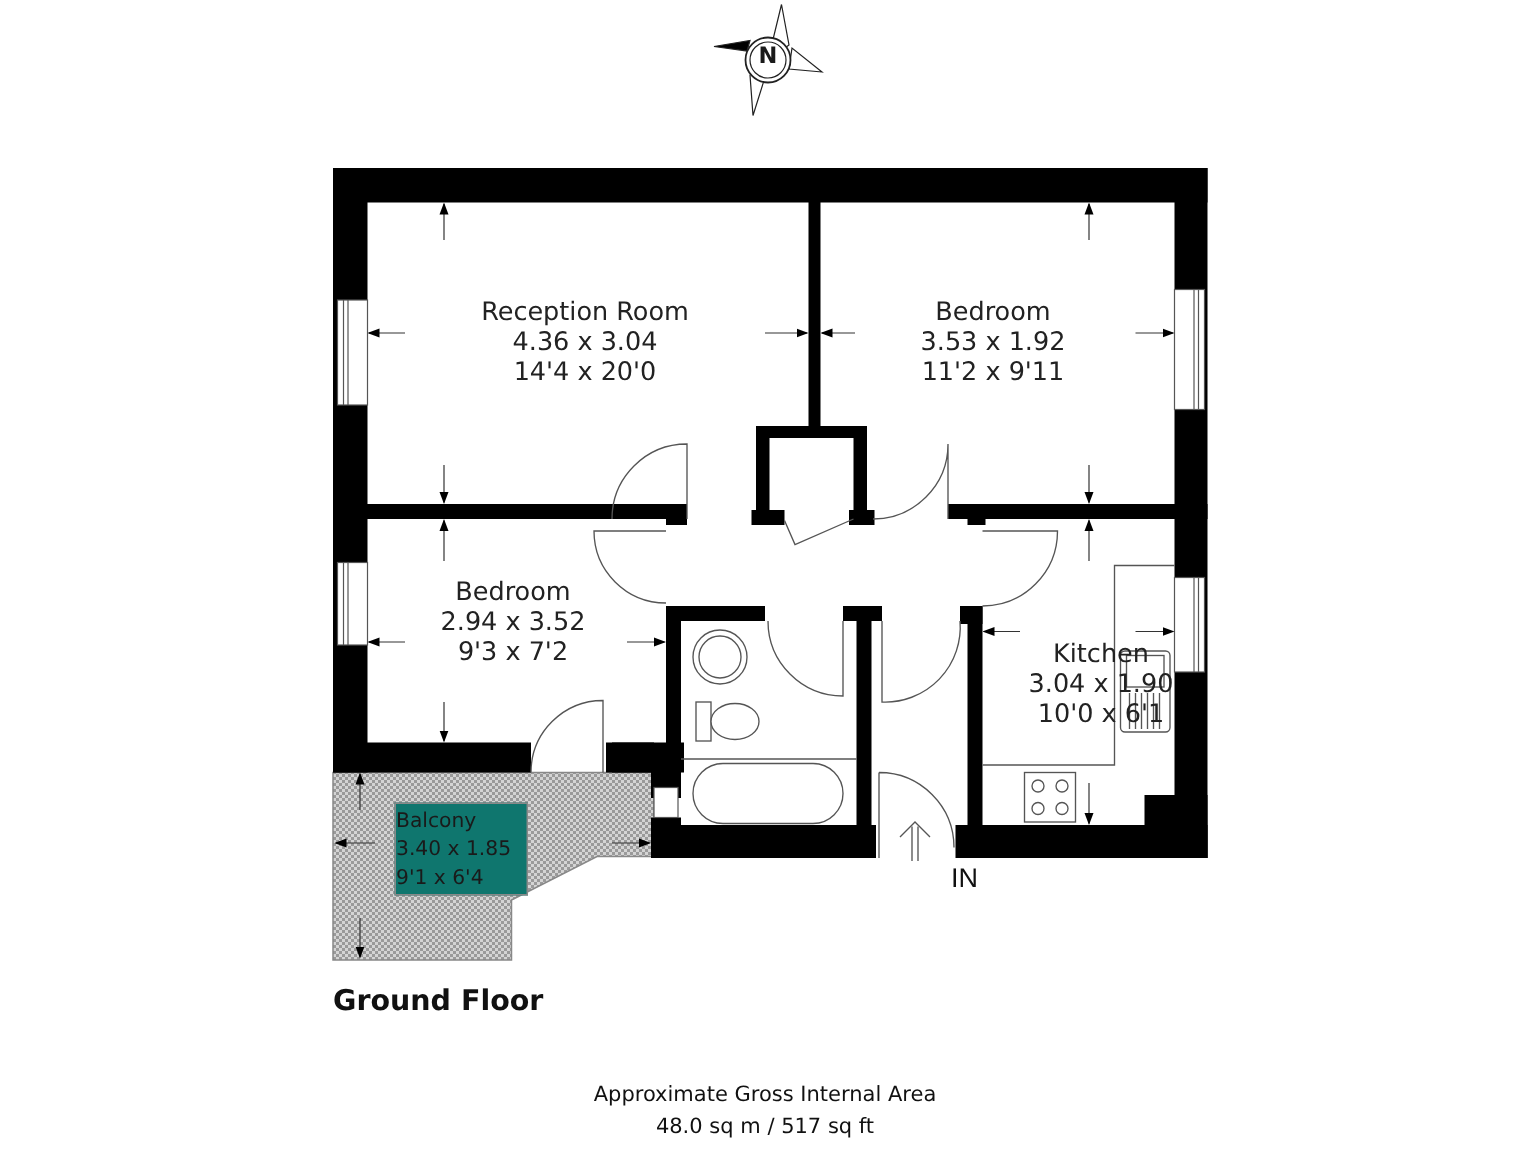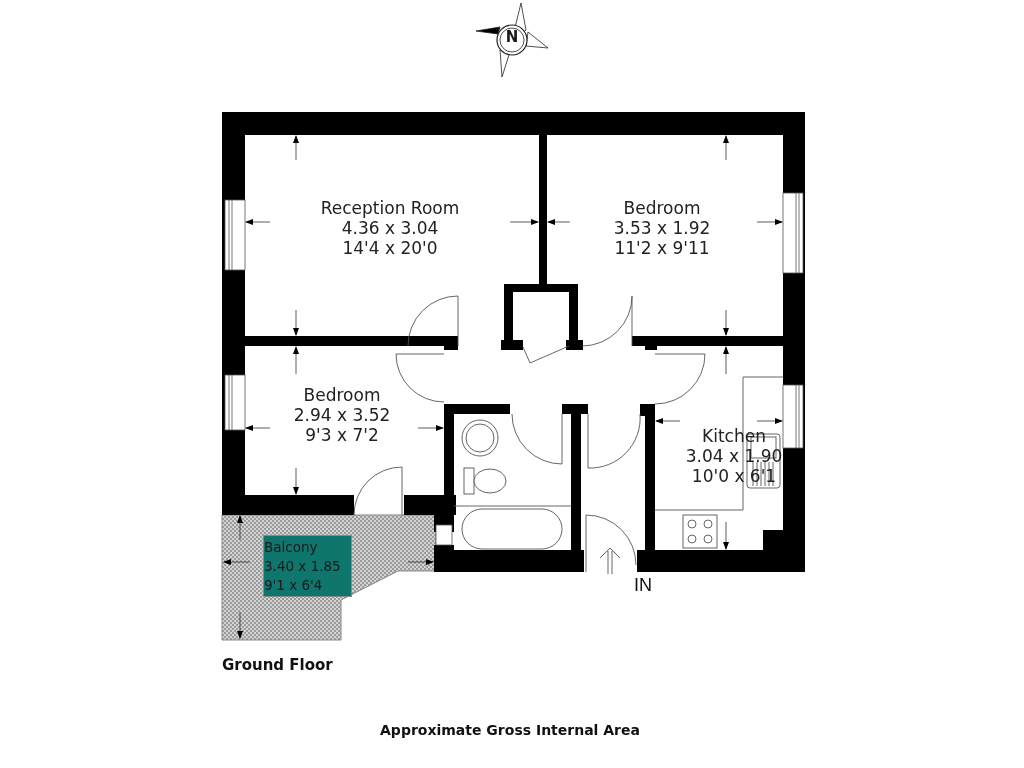--- a/index.html
+++ b/index.html
@@ -6,24 +6,24 @@
   body { width: 1024px; height: 768px; position: relative; overflow: hidden;
          font-family: "DejaVu Sans", "Liberation Sans", sans-serif; color: #1a1a1a; }
   #plan { position: absolute; left: 0; top: 0; width: 1024px; height: 768px; }
   .room-label { position: absolute; text-align: center; font-size: 17px; line-height: 20px;
                 transform: translateX(-50%); white-space: nowrap; color: #222; }
   .room-label span { display: block; }
   .balcony-box { position: absolute; left: 263px; top: 535px; width: 89px; height: 62px;
                  background: #0f766e; border: 1px solid #888; box-sizing: border-box;
                  text-align: left; font-size: 13.5px; line-height: 19px; padding-top: 2px; }
   .balcony-box span { display: block; }
-  .floor-title { position: absolute; left: 222px; top: 656px; font-size: 15px; font-weight: bold;
+  .floor-title { position: absolute; left: 222px; top: 656px; font-size: 19px; font-weight: bold;
                  font-family: "DejaVu Sans", sans-serif; color: #111; }
   .area-block { position: absolute; left: 510px; top: 720px; transform: translateX(-50%);
-                text-align: center; font-size: 14px; font-weight: bold; line-height: 21px; color: #111;
+                text-align: center; font-size: 14px; font-weight: normal; line-height: 21px; color: #111;
                 white-space: nowrap; }
   .area-block span { display: block; }
   .in-label { position: absolute; left: 600px; top: 575px; font-size: 18px; color: #111;
               font-family: Liberation Sans, sans-serif; margin-left: 34px; }
   .compass-n { position: absolute; left: 502px; top: 28px; width: 20px; text-align: center;
                font-size: 15px; font-weight: bold; }
 </style>
 </head>
 <body>
 
@@ -217,13 +217,14 @@
   <span>3.40 x 1.85</span>
   <span>9'1 x 6'4</span>
 </div>
 
 <div class="in-label">IN</div>
 
 <div class="floor-title">Ground Floor</div>
 
 <div class="area-block">
   <span>Approximate Gross Internal Area</span>
+  <span>48.0 sq m / 517 sq ft</span>
 </div>
 
 </body></html>

